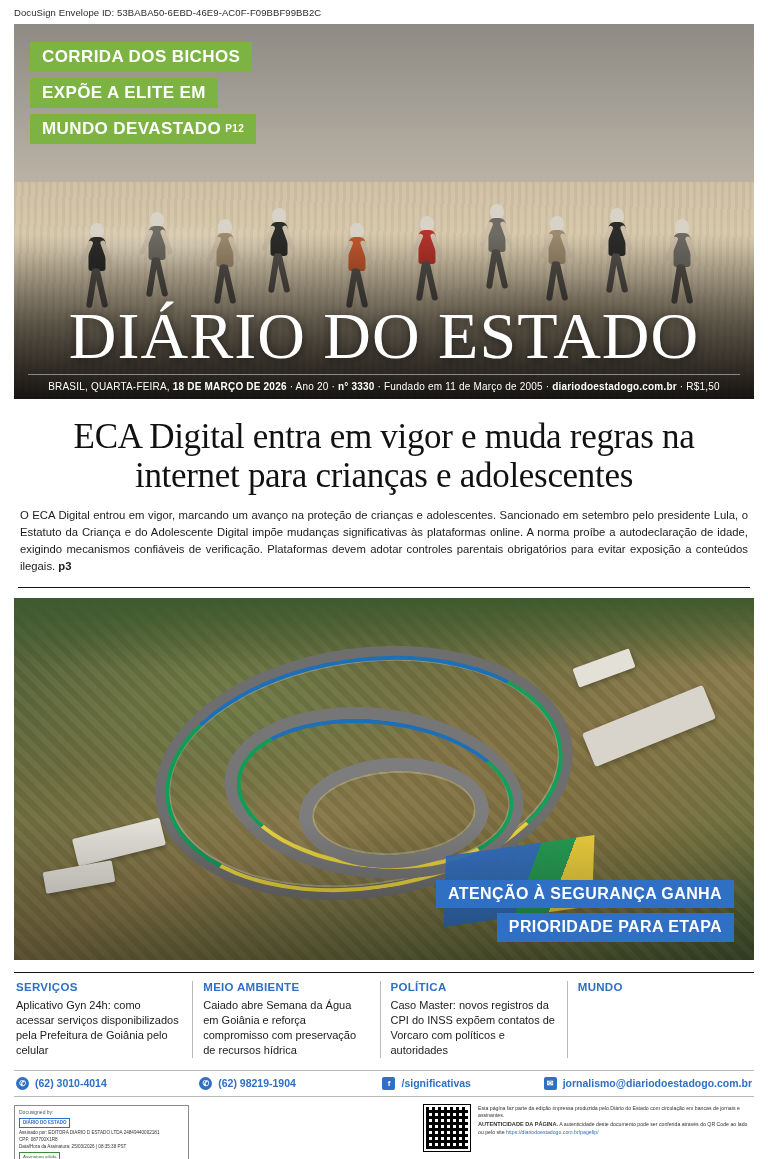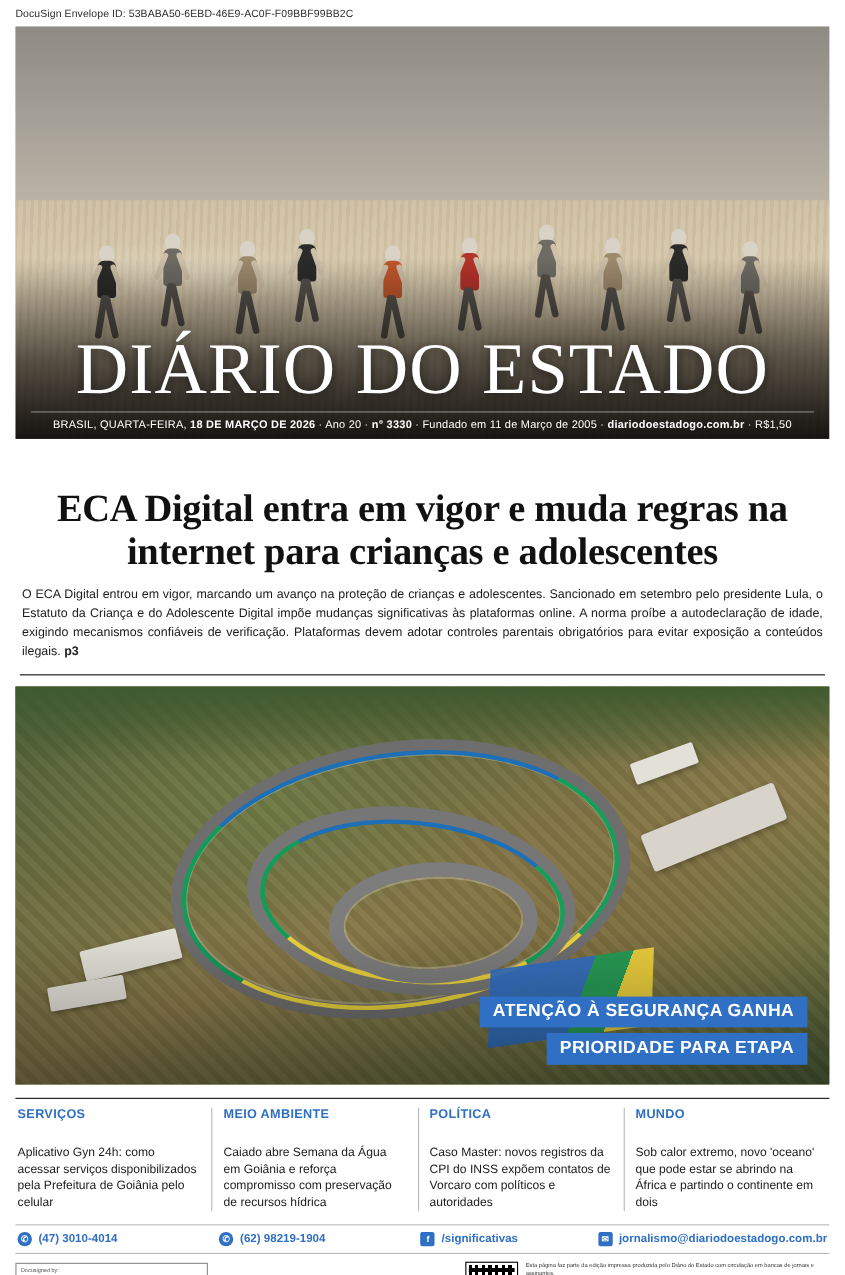--- a/index.html
+++ b/index.html
@@ -154,22 +154,21 @@
   .lead {
     padding: 18px 4px 0 4px;
   }
   .lead h1 {
     font-family: "Liberation Serif", serif;
     font-size: 35px;
     line-height: 1.12;
     text-align: center;
     letter-spacing: -.3px;
     color: #111;
-    font-weight: bold;
-    margin-top: 26px;
+    font-weight: normal;
   }
   .lead p {
     margin-top: 12px;
     font-size: 11.3px;
     line-height: 1.5;
     text-align: justify;
     color: #1b1b1b;
     padding: 0 2px;
   }
   .lead p .pg { font-weight: bold; }
@@ -265,21 +264,21 @@
     flex: 1;
     padding: 0 10px;
     border-left: 1px solid #b9b9b9;
   }
   .brief:first-child { border-left: none; padding-left: 2px; }
   .brief h3 {
     color: #2f6fc4;
     font-size: 11.5px;
     font-weight: bold;
     letter-spacing: .3px;
-    margin-bottom: 22px;
+    margin-bottom: 5px;
   }
   .brief p {
     font-size: 11px;
     line-height: 1.35;
     color: #1b1b1b;
   }
 
   
   .contact {
     margin-top: 12px;
@@ -444,20 +443,27 @@
           <span class="head"></span>
           <span class="torso"></span>
           <span class="armL"></span>
           <span class="armR"></span>
           <span class="legL"></span>
           <span class="legR"></span>
         </div>
 
       <div class="hero-shadow"></div>
 
+      <div class="hero-kickers">
+        <div class="kicker">CORRIDA DOS BICHOS</div>
+        <div class="kicker">EXPÕE A ELITE EM</div>
+        <div class="kicker">
+          <span>MUNDO DEVASTADO</span><span class="pg">P12</span>
+        </div>
+      </div>
 
       <div class="masthead">DIÁRIO DO ESTADO</div>
       <div class="mast-line"></div>
       <div class="mast-sub">
         <span>BRASIL, QUARTA-FEIRA,</span>
         <b>18 DE MARÇO DE 2026</b>
         <span>· Ano 20 ·</span>
         <b>n° 3330</b>
         <span>· Fundado em 11 de Março de 2005 ·</span>
         <span class="site">diariodoestadogo.com.br</span>
@@ -503,28 +509,27 @@
       <div class="brief">
         <h3>MEIO AMBIENTE</h3>
         <p>Caiado abre Semana da Água em Goiânia e reforça compromisso com preservação de recursos hídrica</p>
       </div>
       <div class="brief">
         <h3>POLÍTICA</h3>
         <p>Caso Master: novos registros da CPI do INSS expõem contatos de Vorcaro com políticos e autoridades</p>
       </div>
       <div class="brief">
         <h3>MUNDO</h3>
-        <p>Sob calor extremo, novo 'oceano' que pode estar se abrindo na África e partindo o continente em dois</p>
       </div>
     </div>
 
     <div class="contact">
       <div class="item c1">
         <span class="ic">✆</span>
-        <span>(47) 3010-4014</span>
+        <span>(62) 3010-4014</span>
       </div>
       <div class="item c2">
         <span class="ic">✆</span>
         <span>(62) 98219-1904</span>
       </div>
       <div class="item c3">
         <span class="ic sq">f</span>
         <span>/significativas</span>
       </div>
       <div class="item">

